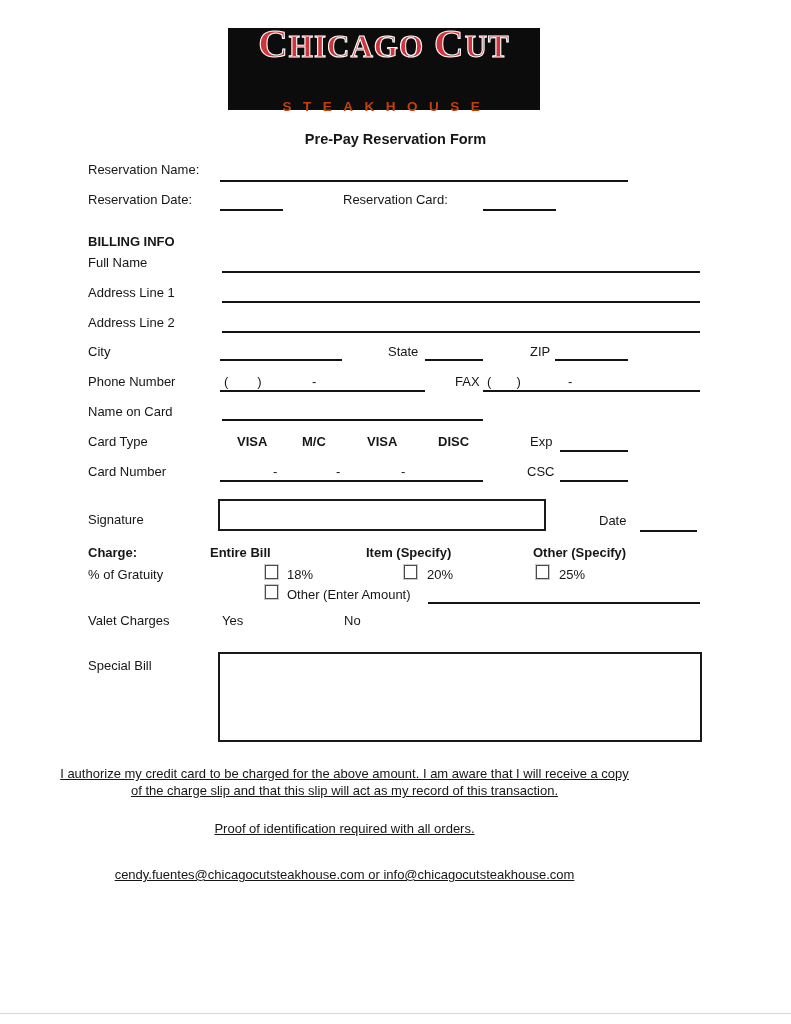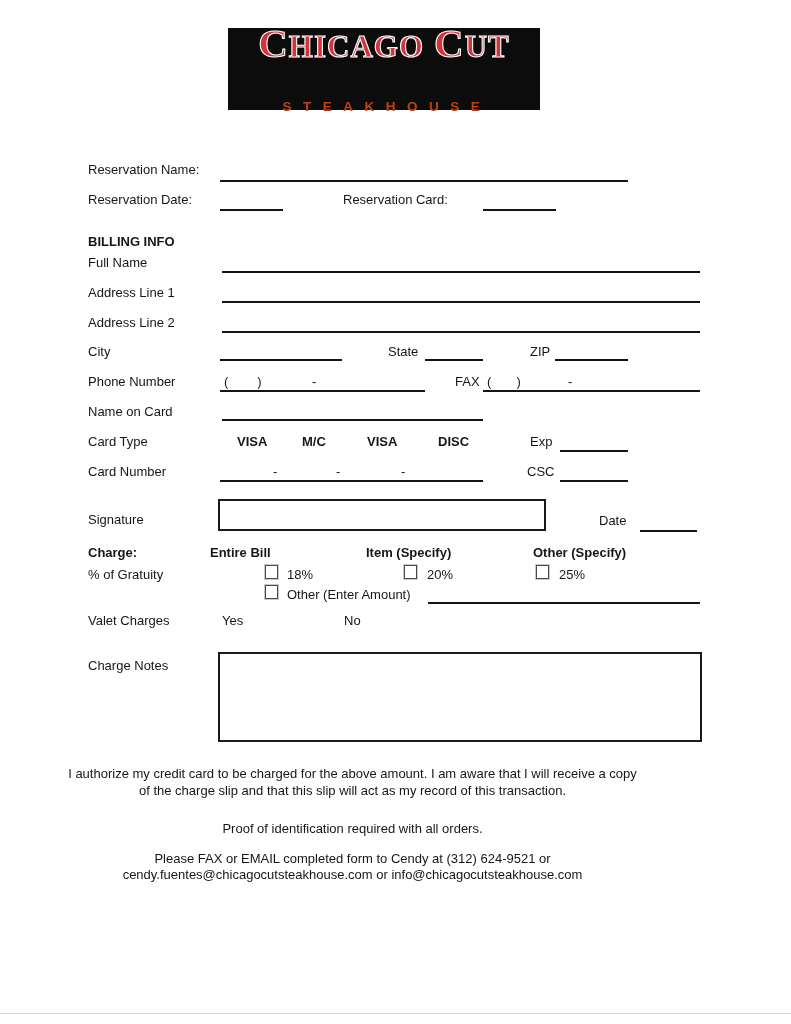--- a/index.html
+++ b/index.html
@@ -4,21 +4,21 @@
 <style>
   html,body{margin:0;padding:0;background:#fff;}
   .page{position:relative;width:791px;height:1024px;background:#ffffff;
         font-family:"Liberation Sans",sans-serif;color:#161616;overflow:hidden;}
   .t{position:absolute;font-size:13px;line-height:15px;white-space:pre;}
   .b{font-weight:bold;}
   .line{position:absolute;border-top:2px solid #141414;height:0;}
   .box{position:absolute;border:2px solid #1a1a1a;background:#fff;}
   .cb{position:absolute;width:11px;height:12px;background:#fff;border:1px solid #4a4a4a;
       box-shadow:0 0 0 1px #c9c9c9;}
-  .center{position:absolute;left:12px;width:681px;text-align:center;font-size:13px;line-height:16px;}
+  .center{position:absolute;left:4px;width:681px;text-align:center;font-size:13px;line-height:16px;text-decoration:underline;}
   .logo{position:absolute;left:228px;top:28px;width:312px;height:82px;background:#0c0c0c;
         display:flex;flex-direction:column;align-items:center;justify-content:center;gap:32px;}
   .logo-main{font-family:"Liberation Serif",serif;font-weight:bold;font-size:31px;line-height:36px;
         color:#d1343a;-webkit-text-stroke:1.1px #fbfbfb;letter-spacing:1px;white-space:nowrap;}
   .logo-word{display:inline-block;}
   .logo-word::first-letter{font-size:41px;}
   .logo-sub{font-size:13.5px;font-weight:bold;color:#c2410c;letter-spacing:11.5px;margin-top:2px;
         white-space:nowrap;text-indent:6px;}
   .title{position:absolute;left:0;top:131px;width:791px;text-align:center;
         font-size:14.5px;font-weight:bold;}
@@ -27,20 +27,21 @@
 </head>
 <body>
 
 <div class="page">
 
   <div class="logo">
     <div class="logo-main"><span class="logo-word">CHICAGO</span><span style="display:inline-block;width:10px"></span><span class="logo-word">CUT</span></div>
     <div class="logo-sub">STEAKHOUSE</div>
   </div>
 
+  <div class="title">Pre-Pay Reservation Form</div>
 
   <div class="t" style="left:88px;top:162px;">Reservation Name:</div>
   <div class="line" style="left:220px;top:180px;width:408px;"></div>
 
   <div class="t" style="left:88px;top:192px;">Reservation Date:</div>
   <div class="line" style="left:220px;top:209px;width:63px;"></div>
   <div class="t" style="left:343px;top:192px;">Reservation Card:</div>
   <div class="line" style="left:483px;top:209px;width:73px;"></div>
 
   <div class="t b" style="left:88px;top:234px;">BILLING INFO</div>
@@ -106,23 +107,22 @@
   <div class="t" style="left:559px;top:567px;">25%</div>
 
   <div class="cb" style="left:265px;top:585px;"></div>
   <div class="t" style="left:287px;top:587px;">Other (Enter Amount)</div>
   <div class="line" style="left:428px;top:602px;width:272px;"></div>
 
   <div class="t" style="left:88px;top:613px;">Valet Charges</div>
   <div class="t" style="left:222px;top:613px;">Yes</div>
   <div class="t" style="left:344px;top:613px;text-align:center;">No</div>
 
-  <div class="t" style="left:88px;top:658px;">Charge Notes</div>
+  <div class="t" style="left:88px;top:658px;">Special Bill</div>
   <div class="box" style="left:218px;top:652px;width:480px;height:86px;"></div>
 
   <div class="center" style="top:766px;">I authorize my credit card to be charged for the above amount. I am aware that I will receive a copy</div>
   <div class="center" style="top:783px;">of the charge slip and that this slip will act as my record of this transaction.</div>
   <div class="center" style="top:821px;">Proof of identification required with all orders.</div>
-  <div class="center" style="top:851px;">Please FAX or EMAIL completed form to Cendy at (312) 624-9521 or</div>
   <div class="center" style="top:867px;">cendy.fuentes@chicagocutsteakhouse.com or info@chicagocutsteakhouse.com</div>
 
   <div class="edge-line"></div>
 </div>
 
 </body></html>

